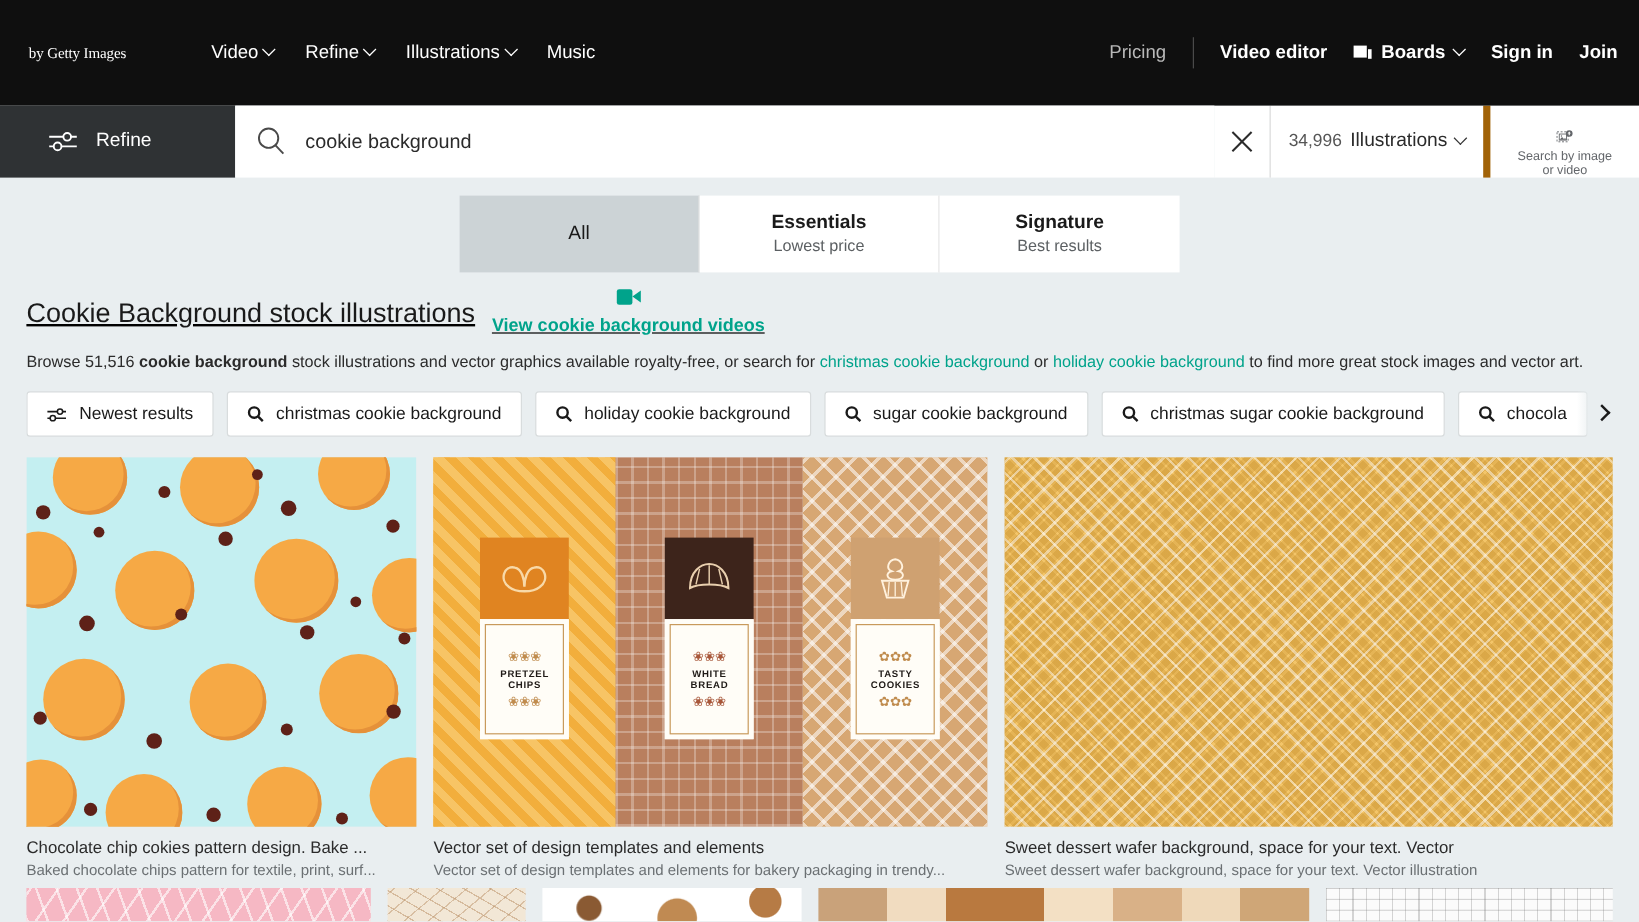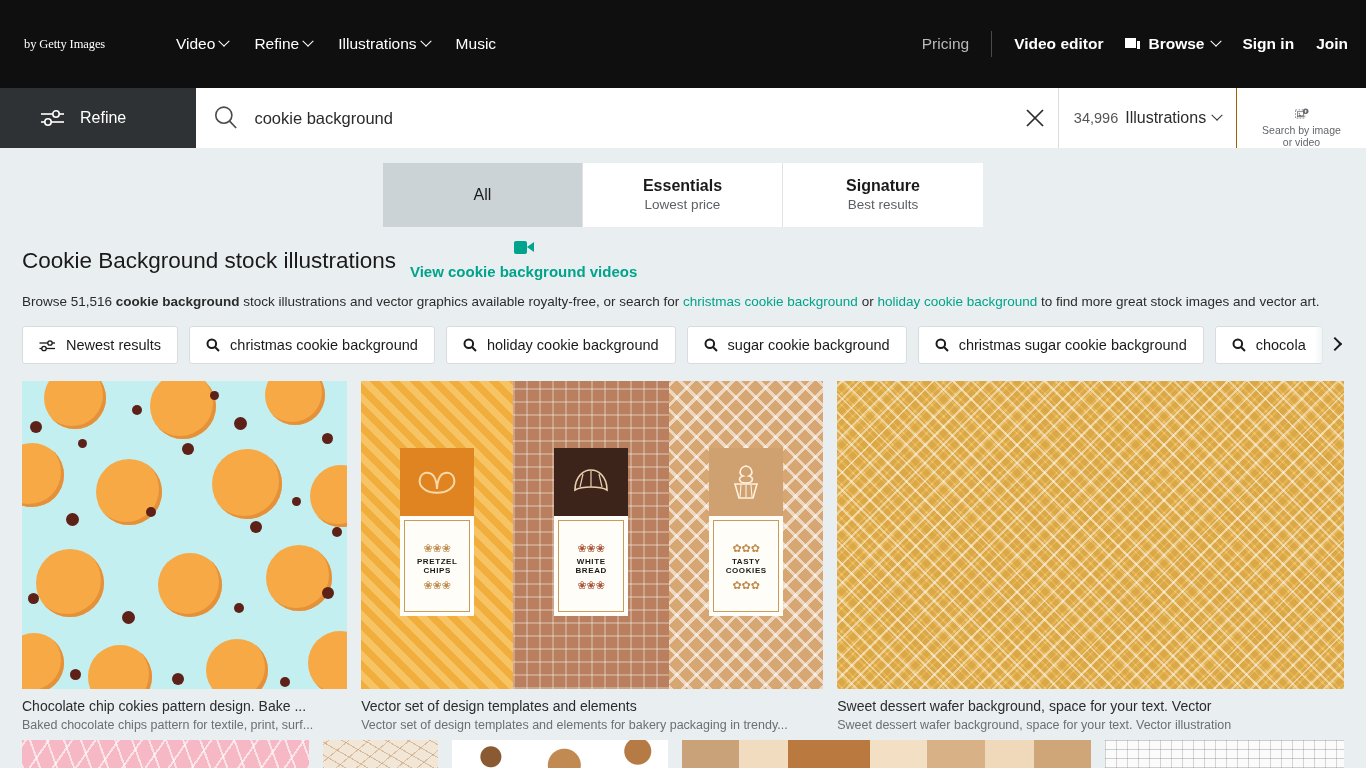--- a/index.html
+++ b/index.html
@@ -82,21 +82,21 @@
   }
   .count { font-size: 14.5px; color: #555; }
   .ftype { font-size: 16px; color: #2b2b2b; }
   .caret-dark {
     display: inline-block; width: 8px; height: 8px;
     border-right: 1.7px solid #333; border-bottom: 1.7px solid #333;
     transform: rotate(45deg) translate(-2px,-2px);
   }
   .sbi {
     width: 130px; flex: 0 0 130px; background: #fff;
-    border-left: 1px solid #a16207;
+    border-left: 6px solid #a16207;
     display: flex; flex-direction: column; align-items: center;
     justify-content: center; cursor: pointer; padding-top: 20px;
   }
   .sbi-text {
     font-size: 10.5px; color: #63666a; text-align: center;
     line-height: 12px; margin-top: 4px;
   }
 
   
   .tabs-area { height: 93px; display: flex; align-items: center; justify-content: center; }
@@ -107,21 +107,21 @@
     cursor: pointer; border-right: 1px solid #e2e2e2;
   }
   .tab:last-child { border-right: none; }
   .tab.active { background: #ccd3d6; }
   .tab-title { font-size: 16px; color: #1a1a1a; font-weight: 700; }
   .tab.active .tab-title { font-weight: 400; }
   .tab-sub { font-size: 13.5px; color: #5c6063; margin-top: 2px; }
 
   
   .content { padding: 0 22px; }
-  .title-row { display: flex; align-items: center; gap: 14px; }
+  .title-row { display: flex; align-items: center; gap: 14px; text-decoration: underline; }
   .page-title { font-size: 22.5px; color: #1a1a1a; font-weight: 400; }
   .video-link {
     display: flex; align-items: center; gap: 9px;
     color: #00a38b; font-size: 15px; cursor: pointer; font-weight: 700; flex-direction: column;
   }
   .cam-icon { position: relative; width: 20px; height: 13px; }
   .cam-icon i { position: absolute; background: #00a38b; display: block; }
   .cam-icon i:nth-child(1) { width: 13px; height: 13px; left: 0; top: 0; border-radius: 2px; }
   .cam-icon i:nth-child(2) {
     width: 0; height: 0; right: 0; top: 1px; background: transparent;
@@ -277,21 +277,21 @@
 
   <div class="nav-right">
     <div class="nav-pricing">Pricing</div>
     <div class="nav-sep"></div>
     <div class="nav-strong">Video editor</div>
     <div class="boards-wrap">
       <span class="boards-icon">
           <i></i>
           <i></i>
         </span>
-      <span class="nav-strong">Browse</span>
+      <span class="nav-strong">Boards</span>
       <span class="caret"></span>
     </div>
     <div class="nav-strong">Sign in</div>
     <div class="nav-strong">Join</div>
   </div>
 </div>
 
 <div class="searchrow">
   <div class="refine">
     <svg width="26" height="18" viewBox="0 0 26 18">

